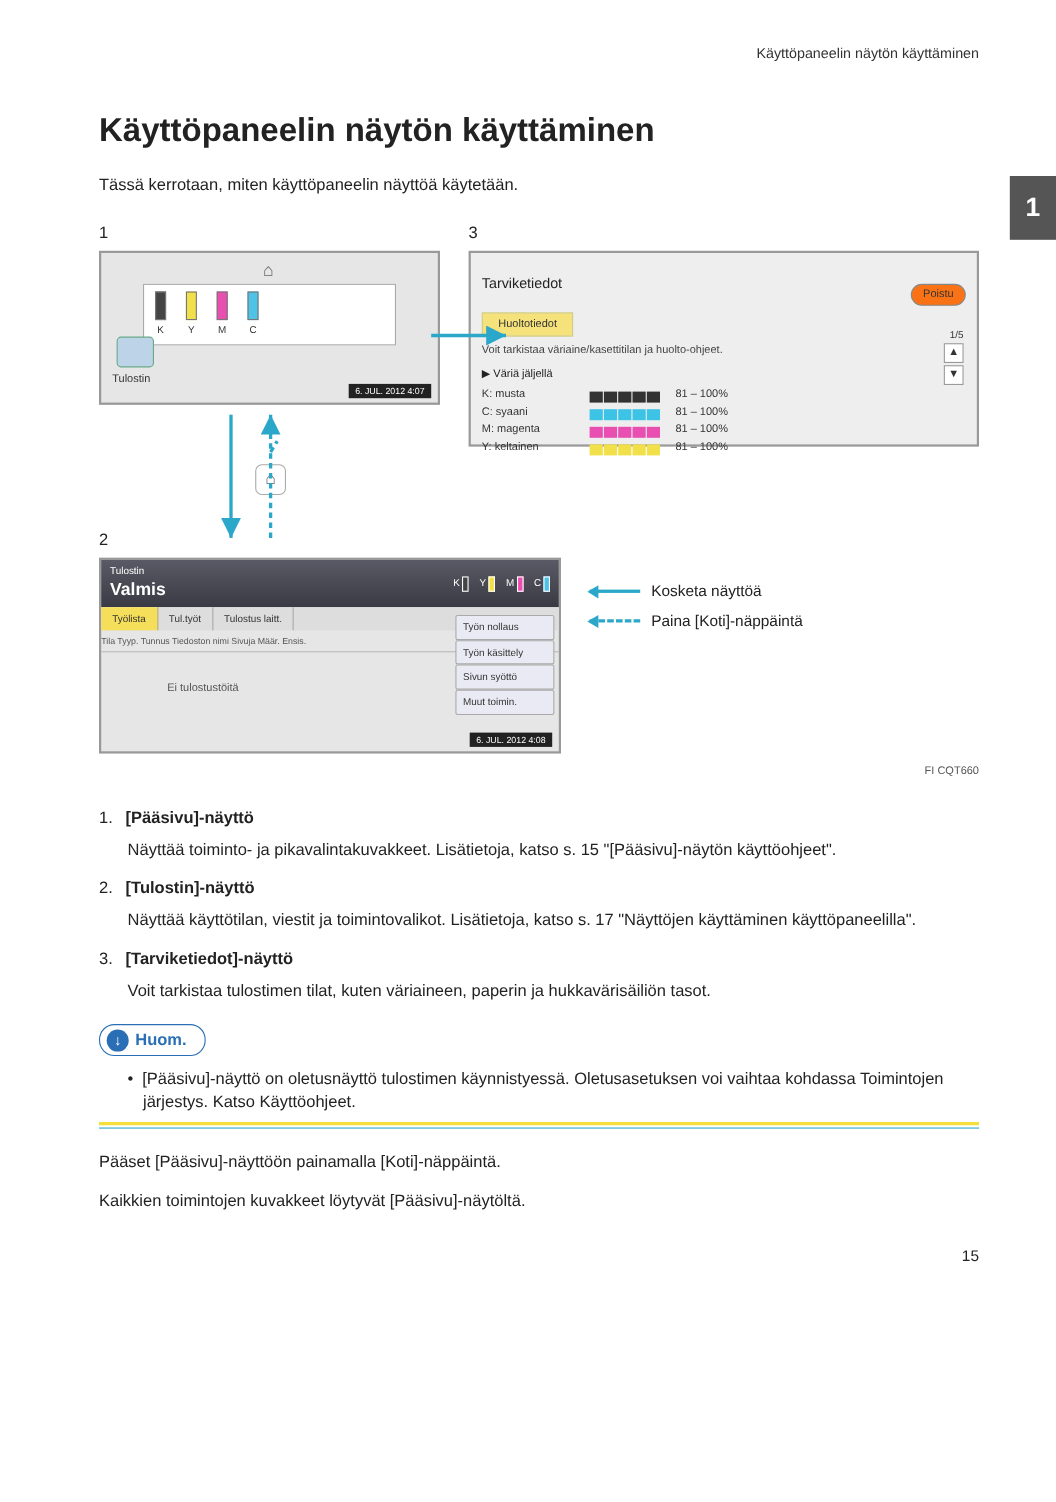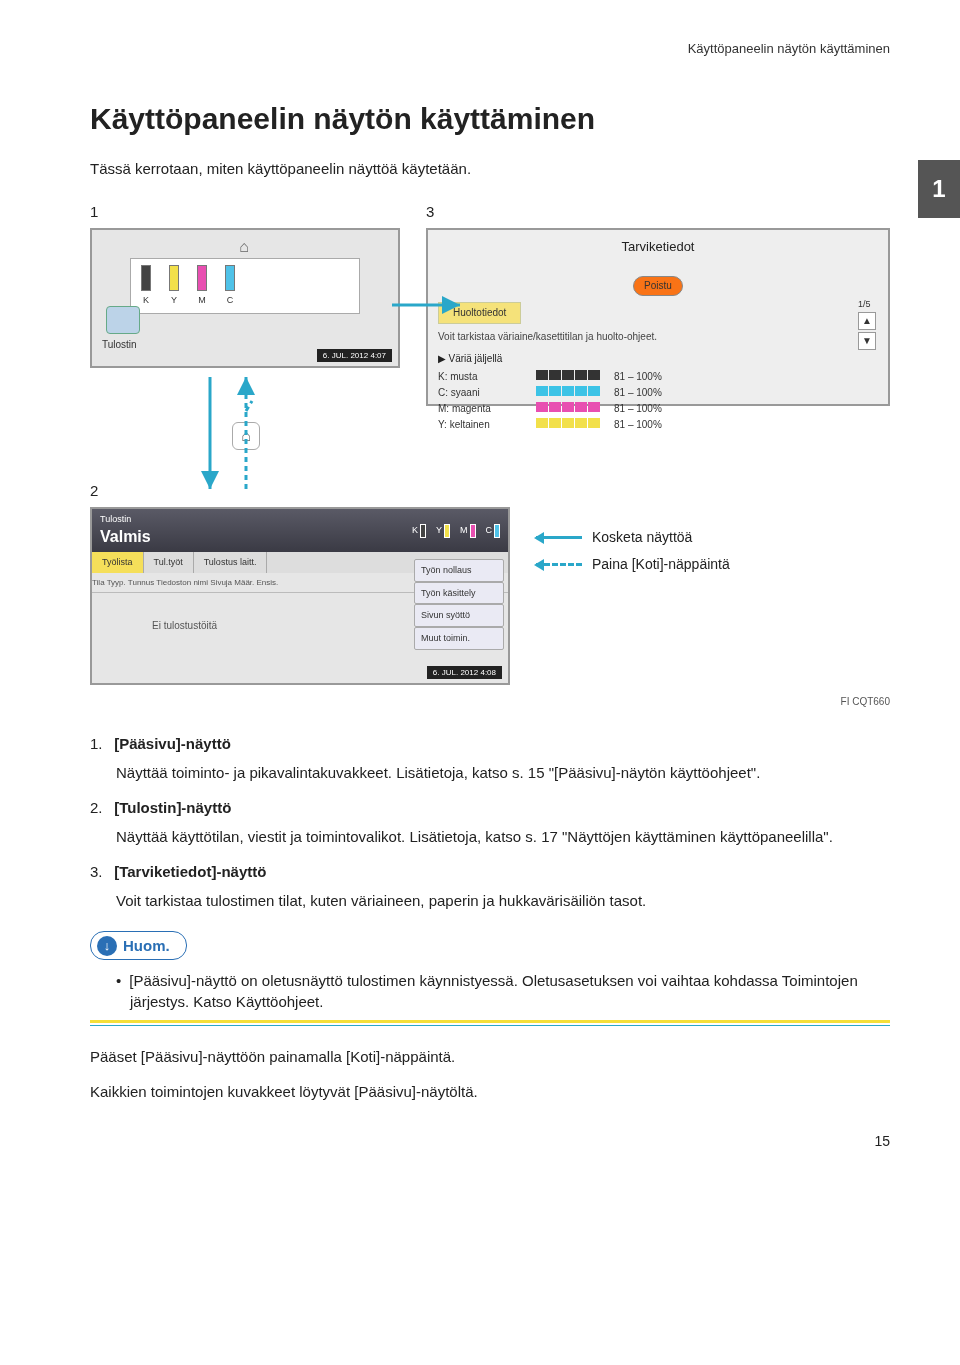--- a/index.html
+++ b/index.html
@@ -38,33 +38,33 @@
   .home-icon { position: absolute; left: 140px; top: 6px; width: 24px; font-size: 16px; color: #666; text-align: center; }
   .toner-box { background: #fff; border: 1px solid #aaa; padding: 6px 10px; width: 230px; margin: 20px auto 0; display: flex; gap: 18px; align-items: flex-end; }
   .toner-item { text-align: center; font-size: 9px; }
   .toner-bar { width: 10px; height: 26px; margin: 0 auto 3px; border: 1px solid #777; }
   .tk { background: #444; } .ty { background: #f2e04a; } .tm { background: #e84fb1; } .tc { background: #4fc2e8; }
   .printer-ic { position: absolute; left: 14px; bottom: 32px; width: 34px; height: 28px; background: #bcd3e8; border: 1px solid #6a8; border-radius: 4px; }
   .printer-lbl { position: absolute; left: 10px; bottom: 14px; font-size: 10px; }
   .foot-date { position: absolute; right: 6px; bottom: 4px; background: #222; color: #fff; padding: 1px 6px; font-size: 8px; }
 
   .sp-info { padding: 8px 10px; height: 178px; background: #eee; }
-  .info-title-row { display: flex; justify-content: space-between; align-items: center; margin-bottom: 6px; flex-direction: column; }
+  .info-title-row { display: flex; justify-content: space-between; align-items: center; margin-bottom: 6px; }
   .info-title { font-size: 13px; color: #222; }
   .exit-btn { background: #f97316; border: 1px solid #888; padding: 2px 10px; font-size: 10px; border-radius: 10px; margin-top: 20px; }
   .service-btn { background: #f5e27a; border: 1px solid #cc9; padding: 3px 14px; font-size: 10px; display: inline-block; margin-bottom: 6px; }
   .info-desc { font-size: 10px; color: #444; margin-bottom: 8px; }
   .ink-head { font-size: 10px; color: #222; margin-bottom: 4px; }
-  .ink-row { display: flex; align-items: flex-start; font-size: 10px; margin-bottom: 2px; gap: 8px; }
+  .ink-row { display: flex; align-items: flex-end; font-size: 10px; margin-bottom: 2px; gap: 8px; }
   .ink-name { width: 90px; }
   .ink-blocks { display: flex; gap: 1px; }
   .ink-block { width: 12px; height: 10px; }
   .ib-k { background: #333; } .ib-c { background: #3cc3e6; } .ib-m { background: #e84fb1; } .ib-y { background: #f2e04a; }
   .ink-pct { margin-left: 6px; }
-  .pager { position: absolute; right: 12px; bottom: 54px; font-size: 9px; text-align: left; }
+  .pager { position: absolute; right: 12px; bottom: 54px; font-size: 9px; text-align: right; }
   .pager-btn { width: 18px; height: 18px; border: 1px solid #999; background: #fff; display: flex; align-items: center; justify-content: center; margin-top: 2px; font-size: 10px; }
 
   .screen2-wrap { display: flex; gap: 26px; margin-top: 30px; align-items: flex-start; }
   .sp-printer { height: 178px; }
   .sp-printer .hdr { background: linear-gradient(#5a5a66,#3a3a44); color: #fff; padding: 4px 8px; font-size: 10px; display: flex; align-items: center; gap: 14px; }
   .sp-printer .hdr .big { font-size: 16px; font-weight: 600; }
   .mini-toners { display: flex; gap: 10px; margin-left: auto; font-size: 9px; }
   .mini-t { display: flex; align-items: center; gap: 2px; }
   .mini-bar { width: 6px; height: 14px; border: 1px solid #fff; }
   .tabs-row { display: flex; font-size: 9px; background: #ddd; }

